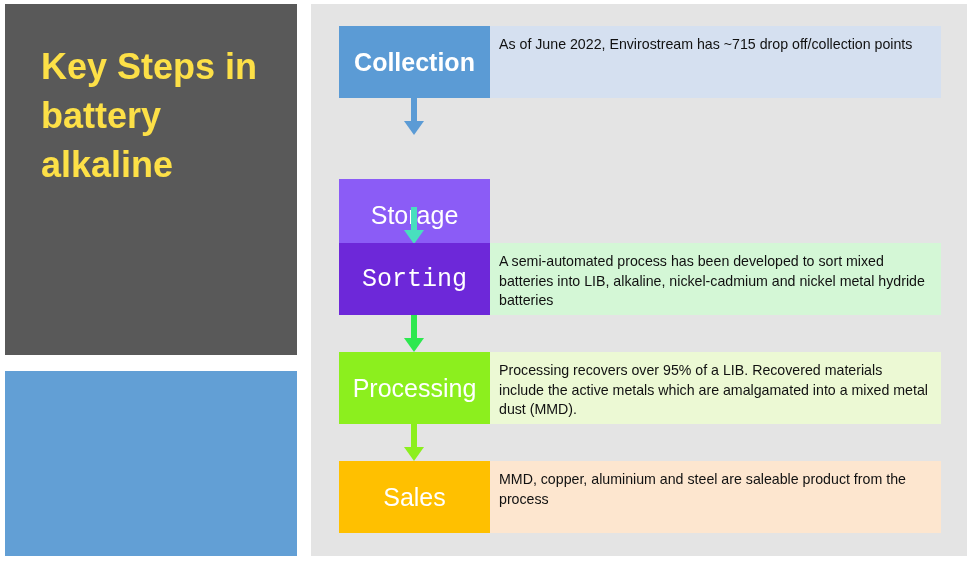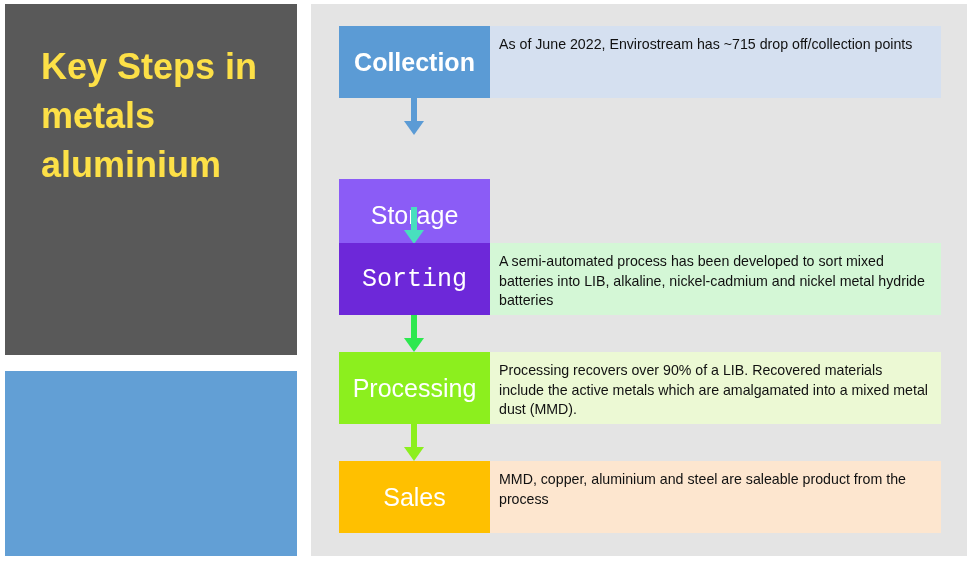--- a/index.html
+++ b/index.html
@@ -16,22 +16,22 @@
   .desc { position:absolute; left:151px; top:0; width:451px; height:72px; box-sizing:border-box;
           padding:9px 10px 8px 9px; font-size:14.2px; line-height:19.5px; color:#111; }
   .arrow { position:absolute; left:93px; width:20px; height:37px; }
 </style>
 </head>
 <body>
 
 <div class="title-panel">
   <div class="title-text">
     <div>Key Steps in</div>
-    <div>metals</div>
-    <div>aluminium</div>
+    <div>battery</div>
+    <div>alkaline</div>
   </div>
 </div>
 <div class="accent-panel"></div>
 
 <div class="flow-panel">
   <div class="row" style="top:22px">
     <div class="step" style="background: rgb(91, 155, 213); font-weight: bold;">Collection</div>
     <div class="desc" style="background: rgb(213, 224, 240);">As of June 2022, Envirostream has ~715 drop off/collection points</div>
   </div>
   <svg class="arrow" style="top: 94px; fill: rgb(91, 155, 213);" viewBox="0 0 20 37">
@@ -51,21 +51,21 @@
     <div class="step" style="background: #6d28d9; font-family: Liberation Mono, monospace;">Sorting</div>
     <div class="desc" style="background: rgb(212, 247, 214);">A semi-automated process has been developed to sort mixed batteries into LIB, alkaline, nickel-cadmium and nickel metal hydride batteries</div>
   </div>
   <svg class="arrow" style="top: 311px; fill: rgb(46, 232, 79);" viewBox="0 0 20 37">
       <rect x="7" y="0" width="6" height="25"></rect>
       <polygon points="0,23 20,23 10,37"></polygon>
     </svg>
 
   <div class="row" style="top:348px">
     <div class="step" style="background: rgb(140, 239, 30);">Processing</div>
-    <div class="desc" style="background: rgb(236, 249, 212);">Processing recovers over 90% of a LIB. Recovered materials include the active metals which are amalgamated into a mixed metal dust (MMD).</div>
+    <div class="desc" style="background: rgb(236, 249, 212);">Processing recovers over 95% of a LIB. Recovered materials include the active metals which are amalgamated into a mixed metal dust (MMD).</div>
   </div>
   <svg class="arrow" style="top: 420px; fill: rgb(140, 239, 30);" viewBox="0 0 20 37">
       <rect x="7" y="0" width="6" height="25"></rect>
       <polygon points="0,23 20,23 10,37"></polygon>
     </svg>
 
   <div class="row" style="top:457px">
     <div class="step" style="background: rgb(255, 192, 0);">Sales</div>
     <div class="desc" style="background: rgb(253, 230, 207);">MMD, copper, aluminium and steel are saleable product from the process</div>
   </div>

